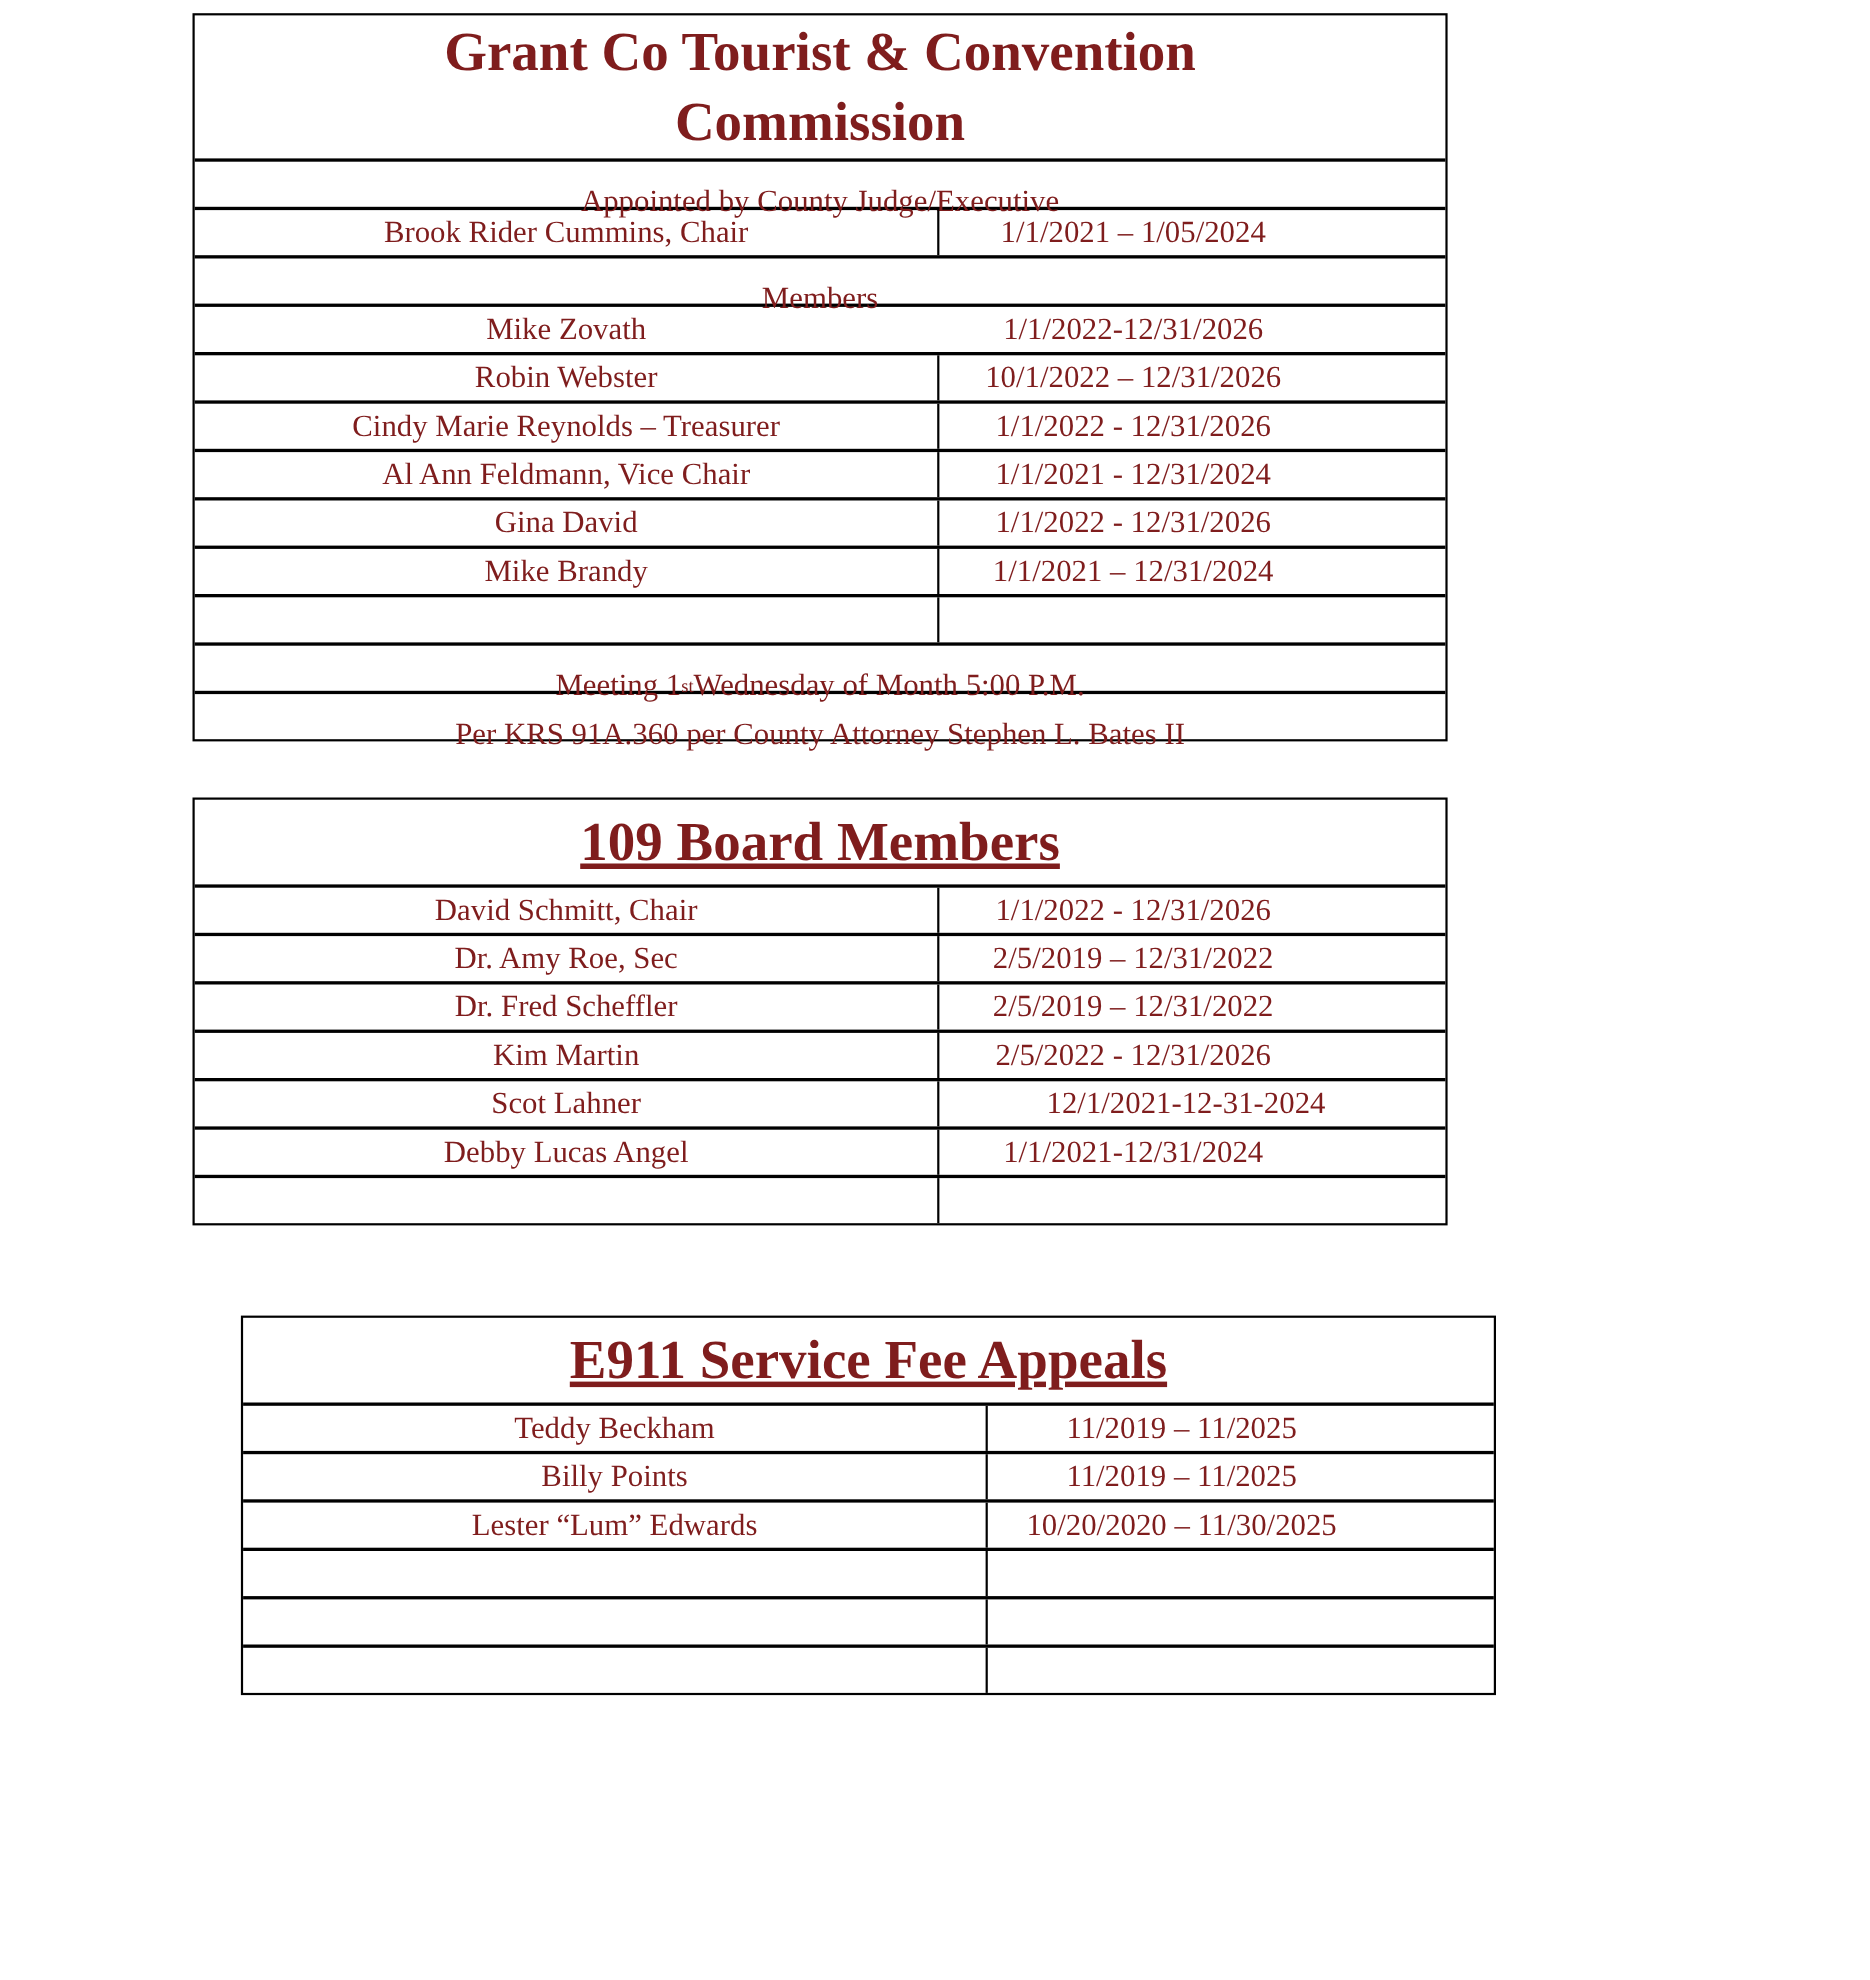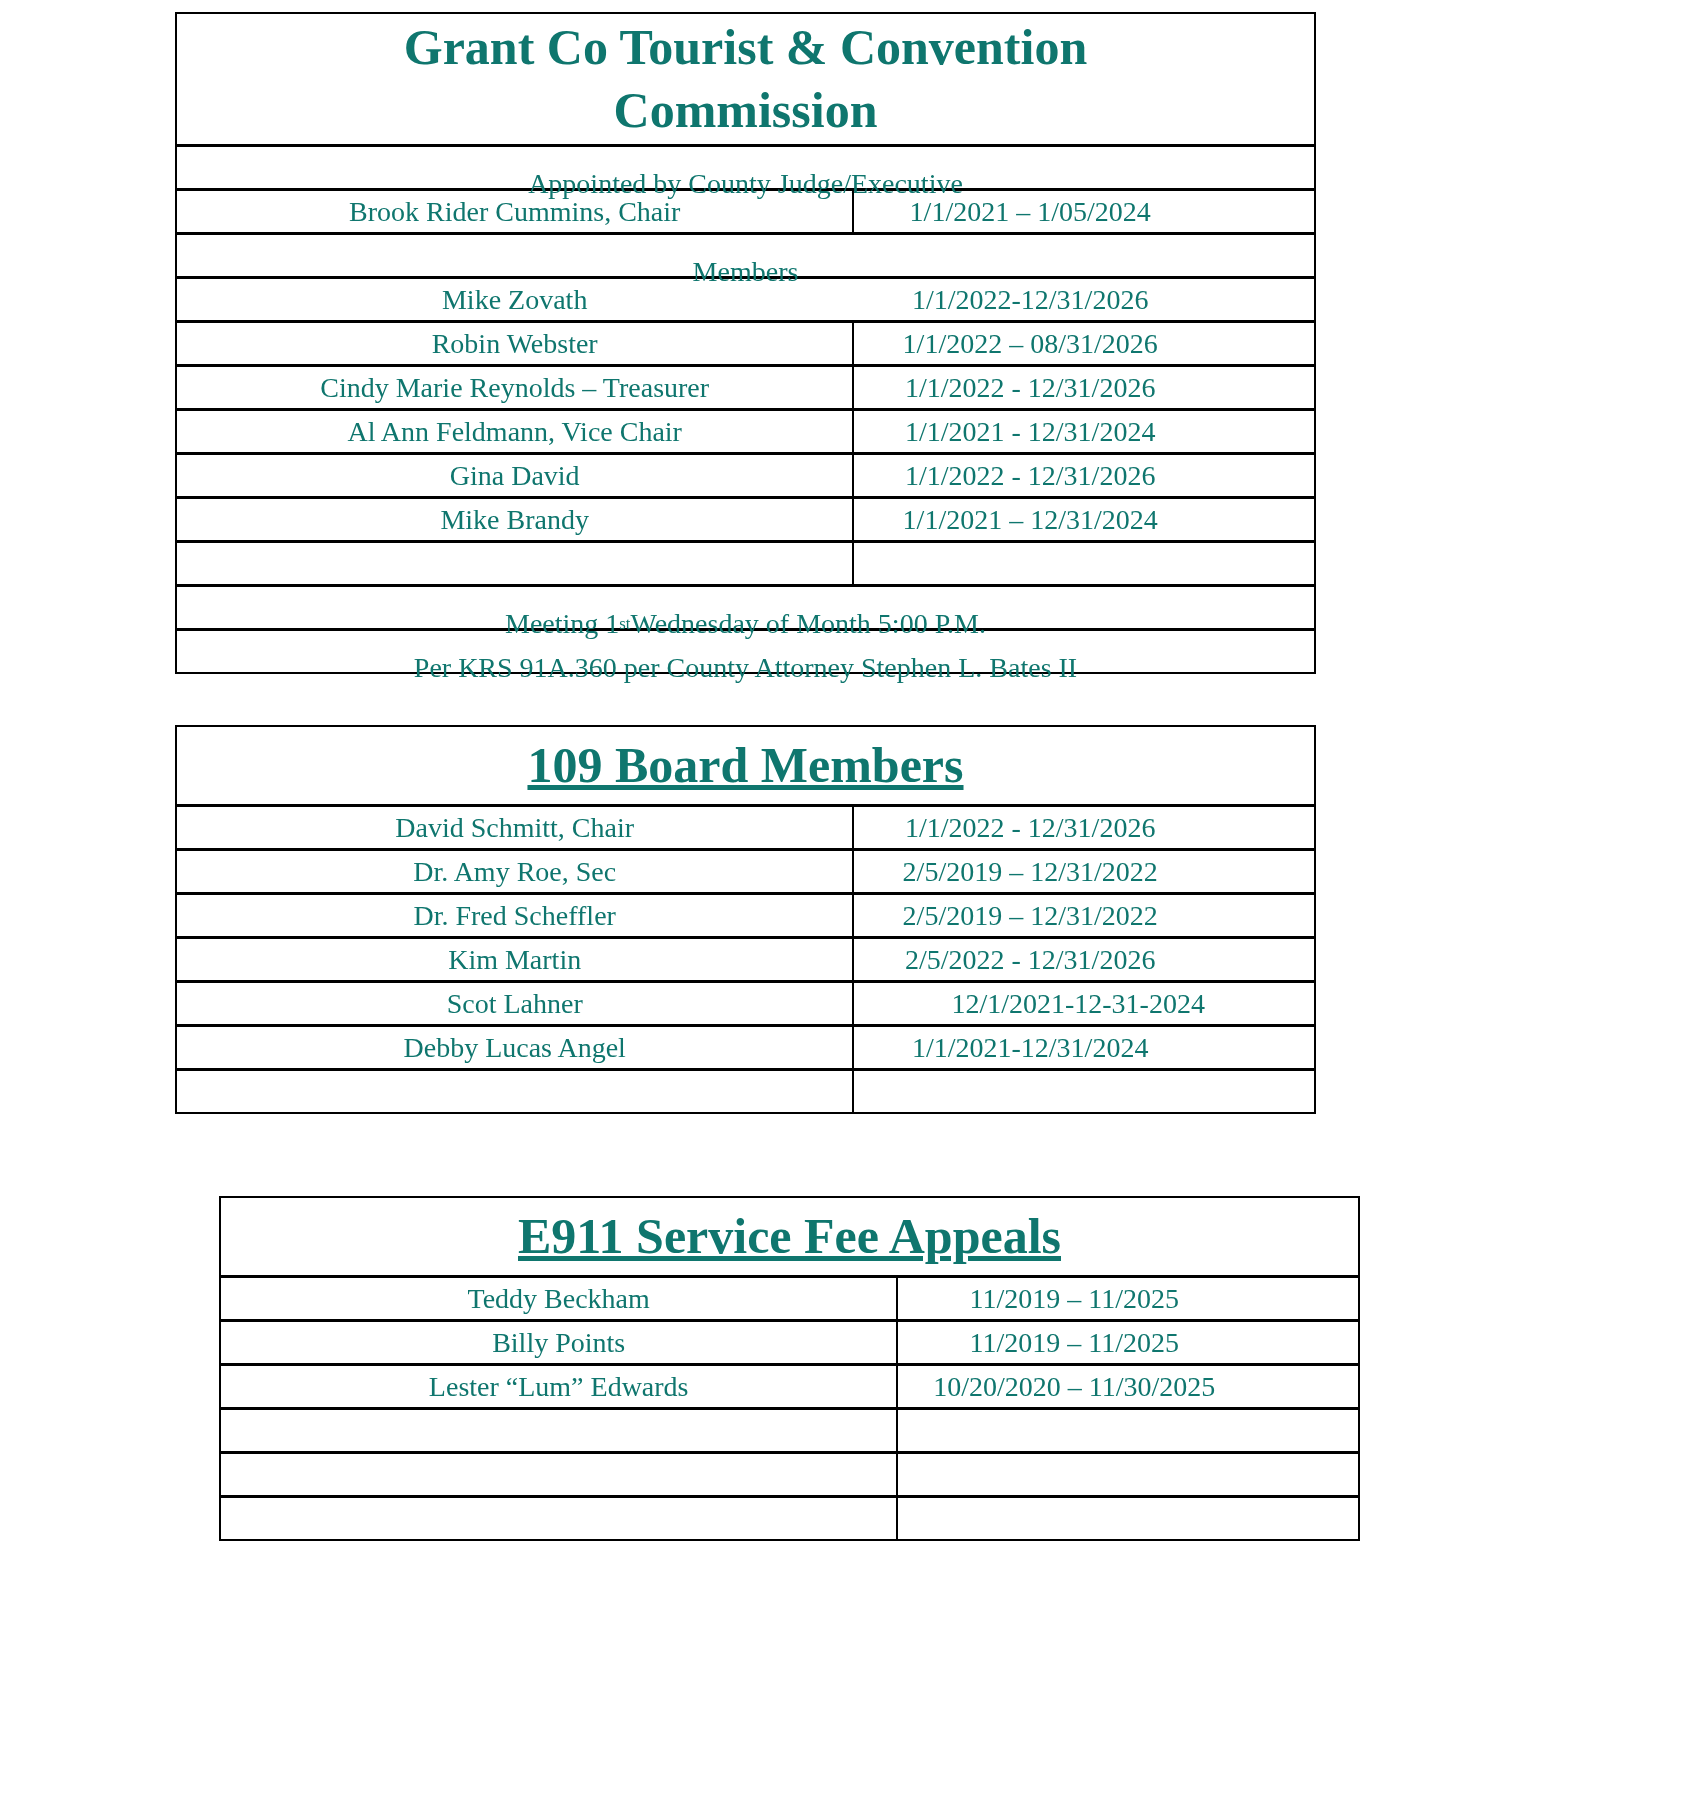--- a/index.html
+++ b/index.html
@@ -1,21 +1,21 @@
 <!DOCTYPE html>
 <html><head>
 <meta charset="utf-8">
 <style>
   html, body { margin: 0; padding: 0; background: #ffffff; }
   .page {
     position: relative;
     width: 1700px;
     height: 1800px;
     background: #ffffff;
-    color: #0f766e;
+    color: #7f1d1d;
     font-family: "Liberation Serif", "DejaVu Serif", serif;
   }
   .tbl {
     position: absolute;
     left: 175px;
     width: 1137px;
     border: 2px solid #000;
     background: #fff;
   }
   .t1 { top: 12px; }
@@ -83,21 +83,21 @@
     </div>
     <div class="trow">
       <div class="cell full-cell">Members</div>
     </div>
     <div class="trow no-divider">
       <div class="cell cell-name">Mike Zovath</div>
       <div class="cell cell-date">1/1/2022-12/31/2026</div>
     </div>
     <div class="trow">
       <div class="cell cell-name">Robin Webster</div>
-      <div class="cell cell-date">1/1/2022 – 08/31/2026</div>
+      <div class="cell cell-date">10/1/2022 – 12/31/2026</div>
     </div>
     <div class="trow">
       <div class="cell cell-name">Cindy Marie Reynolds – Treasurer</div>
       <div class="cell cell-date">1/1/2022 - 12/31/2026</div>
     </div>
     <div class="trow">
       <div class="cell cell-name">Al Ann Feldmann, Vice Chair</div>
       <div class="cell cell-date">1/1/2021 - 12/31/2024</div>
     </div>
     <div class="trow">

